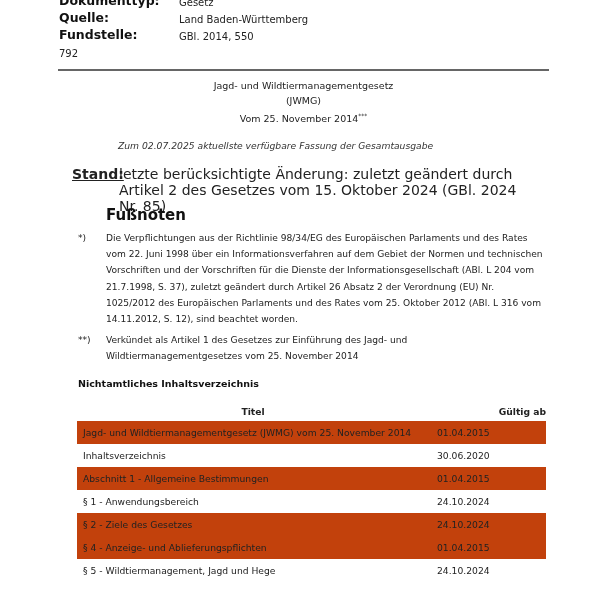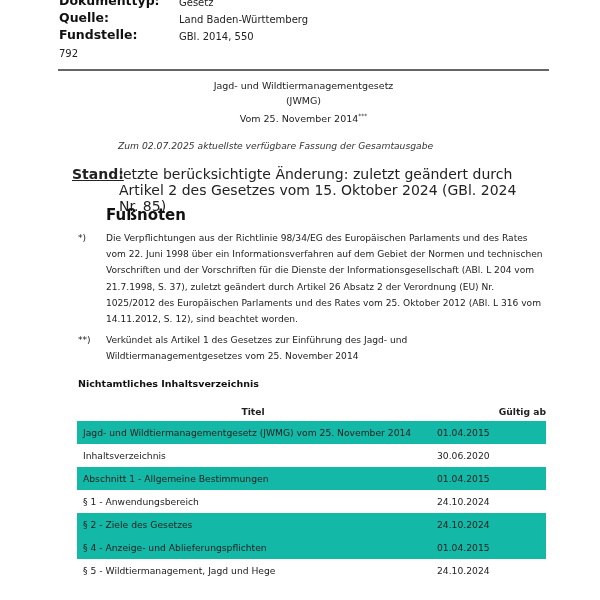--- a/index.html
+++ b/index.html
@@ -135,21 +135,21 @@
       height: 20px;
       padding: 0;
     }
     .toc-table th.col-title { text-align: center; width: 352px; }
     .toc-table th.col-date { text-align: right; padding-left: 8px; }
     .toc-table td {
       height: 23px;
       padding: 0 0 0 6px;
     }
     .toc-table td.date { padding-left: 8px; }
-    .toc-table tr.shaded td { background: #14b8a6; margin-top: 16px; }
+    .toc-table tr.shaded td { background: #c2410c; margin-top: 16px; }
   </style>
 </head>
 <body>
 
 <div class="meta">
   <div class="meta-row">
     <span class="meta-label">Dokumenttyp:</span>
     <span class="meta-value">Gesetz</span>
   </div>
   <div class="meta-row">

